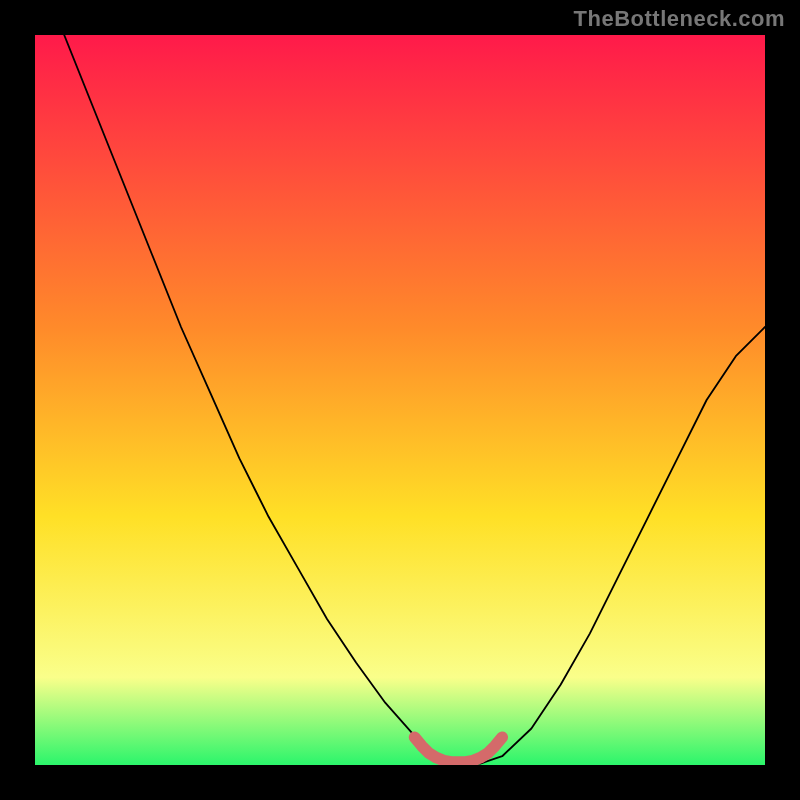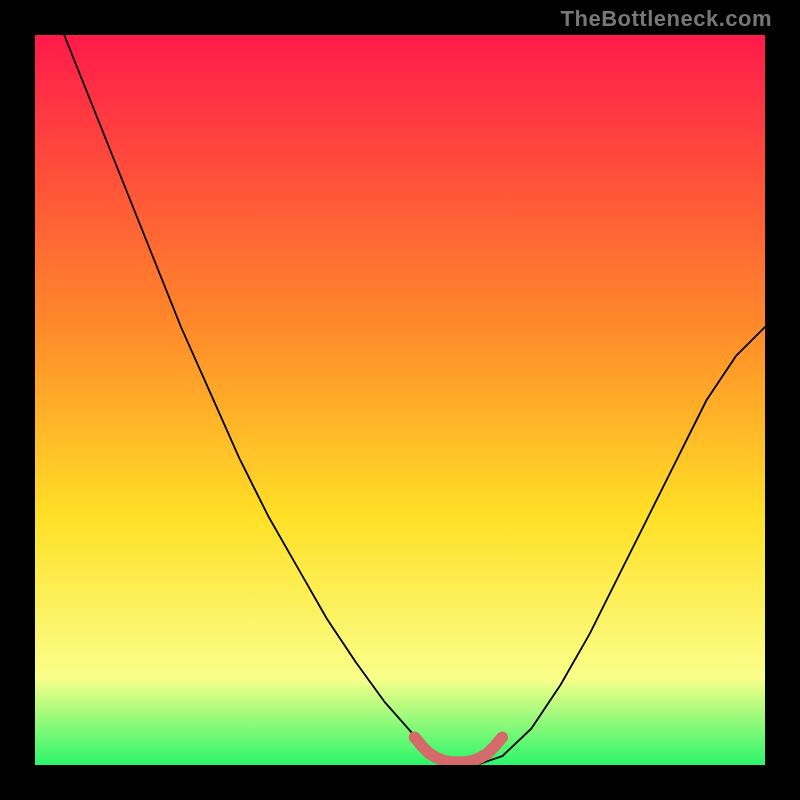--- a/index.html
+++ b/index.html
@@ -6,21 +6,21 @@
   html, body { width: 800px; height: 800px; overflow: hidden; background: #000; }
   .stage {
     position: relative;
     width: 800px;
     height: 800px;
     background: #000;
   }
   .watermark {
     position: absolute;
     top: 6px;
-    right: 28px;
+    right: 15px;
     font-family: Arial, Helvetica, sans-serif;
     font-size: 22px;
     font-weight: 600;
     color: #777;
     letter-spacing: 0.5px;
     z-index: 10;
   }
   .plot-frame {
     position: absolute;
     left: 35px;

